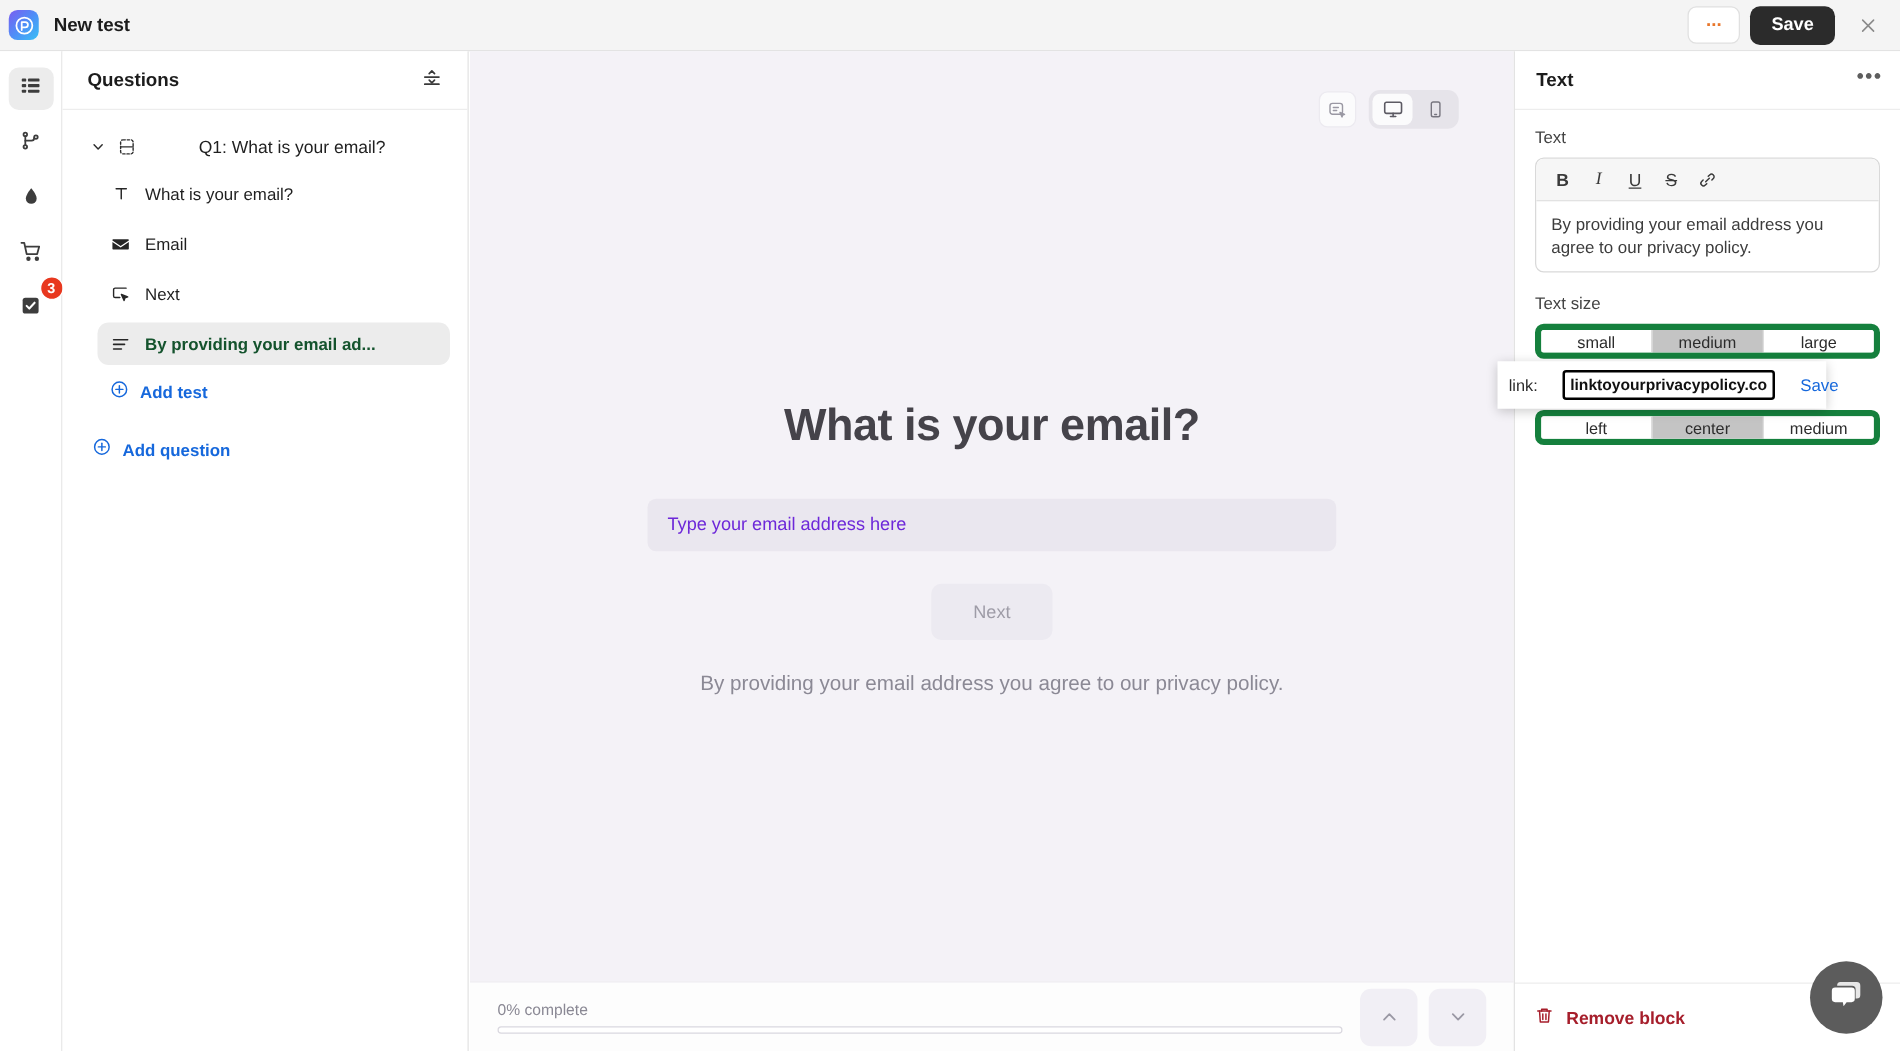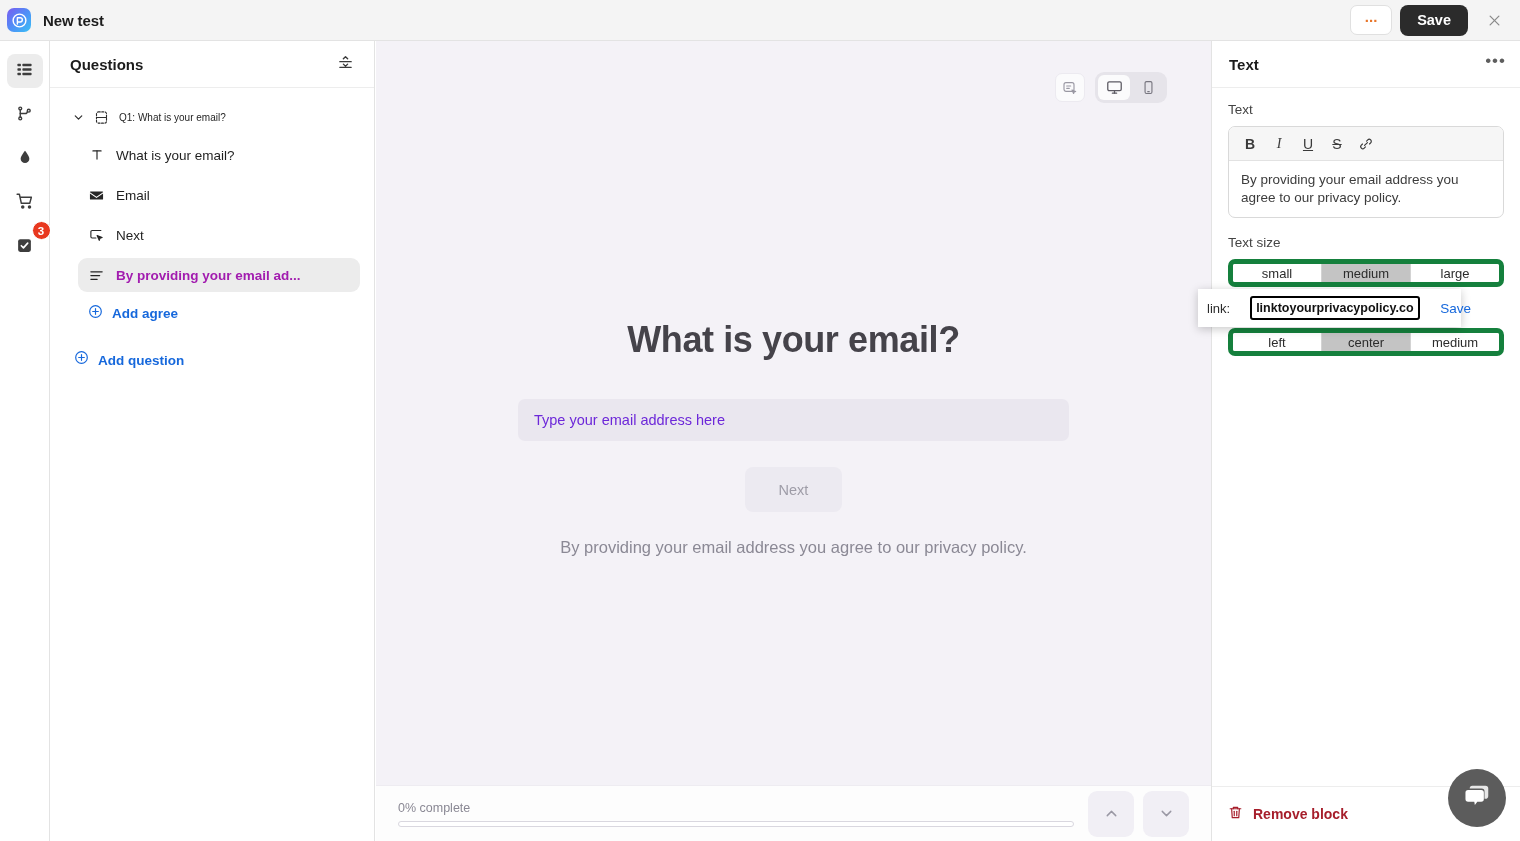--- a/index.html
+++ b/index.html
@@ -87,37 +87,37 @@
     display: flex; align-items: center; justify-content: center; cursor: pointer;
   }
   .qpanel-body { padding: 12px 14px 0 14px; }
 
   .q-row {
     display: flex; align-items: center; gap: 8px; height: 34px;
     padding: 0 8px; border-radius: 8px; cursor: pointer;
   }
   .q-row .chev { width: 14px; color: #2d2d2d; display:flex; align-items:center; }
   .q-row .q-icon { width: 17px; color: #2d2d2d; display:flex; align-items:center; }
-  .q-row .q-label { font-size: 10px; color: #1f1f1f; }
+  .q-row .q-label { font-size: 14px; color: #1f1f1f; margin-left: 40px; }
 
   .block-list { margin-left: 14px; margin-top: 4px; }
   .block-row {
     display: flex; align-items: center; gap: 11px; height: 34px;
     padding: 0 10px; border-radius: 9px; margin-bottom: 6px; cursor: pointer;
   }
   .block-row.selected { background: #ececec; }
   .block-row .b-icon {
     width: 17px; height: 17px; color: #262626;
     display: flex; align-items: center; justify-content: center; flex: none;
   }
   .block-row .b-label {
     font-size: 13.5px; color: #1f1f1f;
     white-space: nowrap; overflow: hidden; text-overflow: ellipsis;
   }
-  .block-row.selected .b-label { font-weight: bold; color: #a21caf; }
+  .block-row.selected .b-label { font-weight: bold; color: #14532d; }
 
   .add-link {
     display: flex; align-items: center; gap: 9px;
     color: #1668dc; font-size: 13.5px; font-weight: bold;
     cursor: pointer; height: 30px; padding-left: 10px;
   }
   .add-question-link {
     display: flex; align-items: flex-end; gap: 9px;
     color: #1668dc; font-size: 13.5px; font-weight: bold;
     cursor: pointer; height: 30px; margin-top: 10px; padding-left: 10px;
@@ -423,21 +423,21 @@
         </div>
 
         <div class="add-link">
           <span>
             <svg width="15" height="15" viewBox="0 0 24 24" fill="none" stroke="currentColor" stroke-width="1.9" stroke-linecap="round">
               <circle cx="12" cy="12" r="9.3"></circle>
                 <line x1="12" y1="7.5" x2="12" y2="16.5"></line>
                 <line x1="7.5" y1="12" x2="16.5" y2="12"></line>
             </svg>
           </span>
-          <span>Add agree</span>
+          <span>Add test</span>
         </div>
       </div>
 
       <div class="add-question-link">
         <span>
           <svg width="15" height="15" viewBox="0 0 24 24" fill="none" stroke="currentColor" stroke-width="1.9" stroke-linecap="round">
             <circle cx="12" cy="12" r="9.3"></circle>
               <line x1="12" y1="7.5" x2="12" y2="16.5"></line>
               <line x1="7.5" y1="12" x2="16.5" y2="12"></line>
           </svg>

